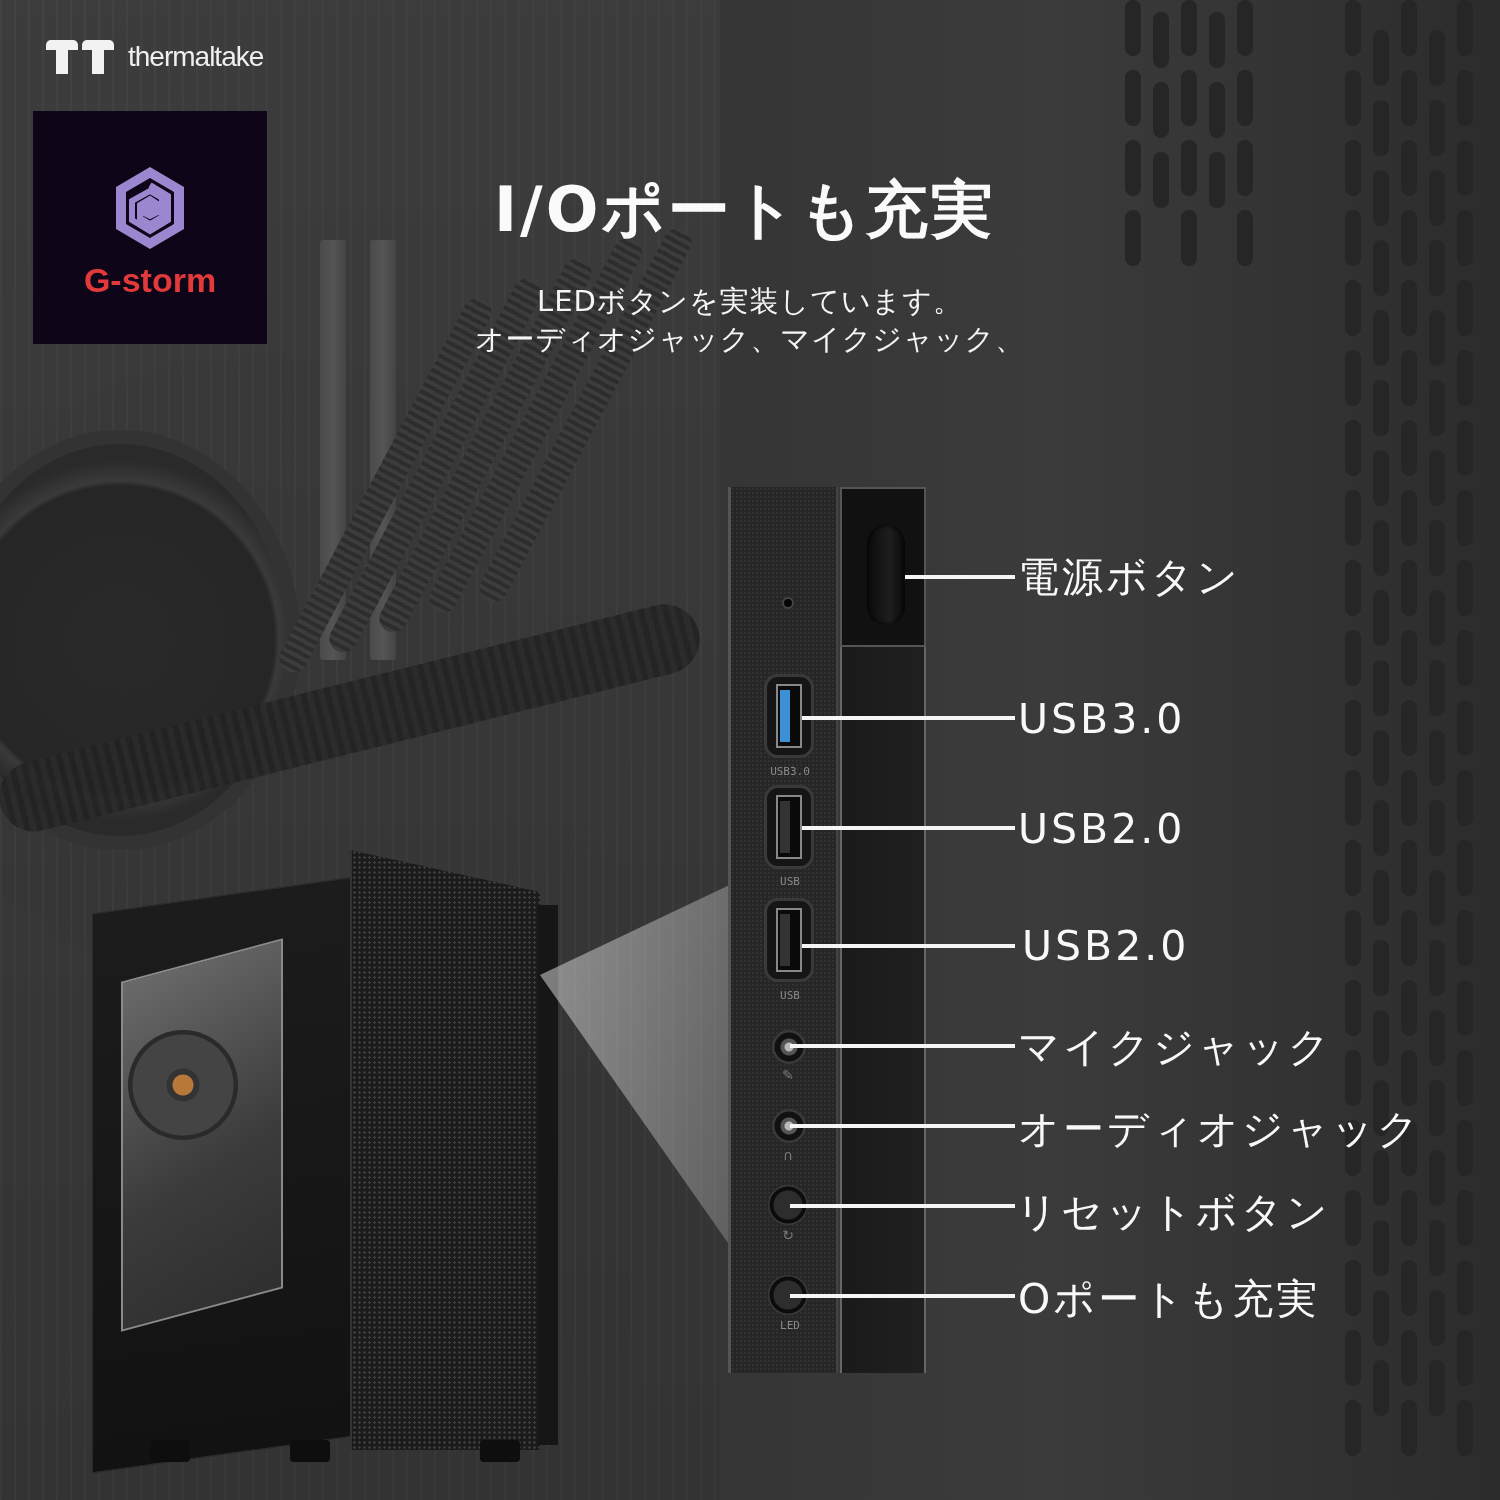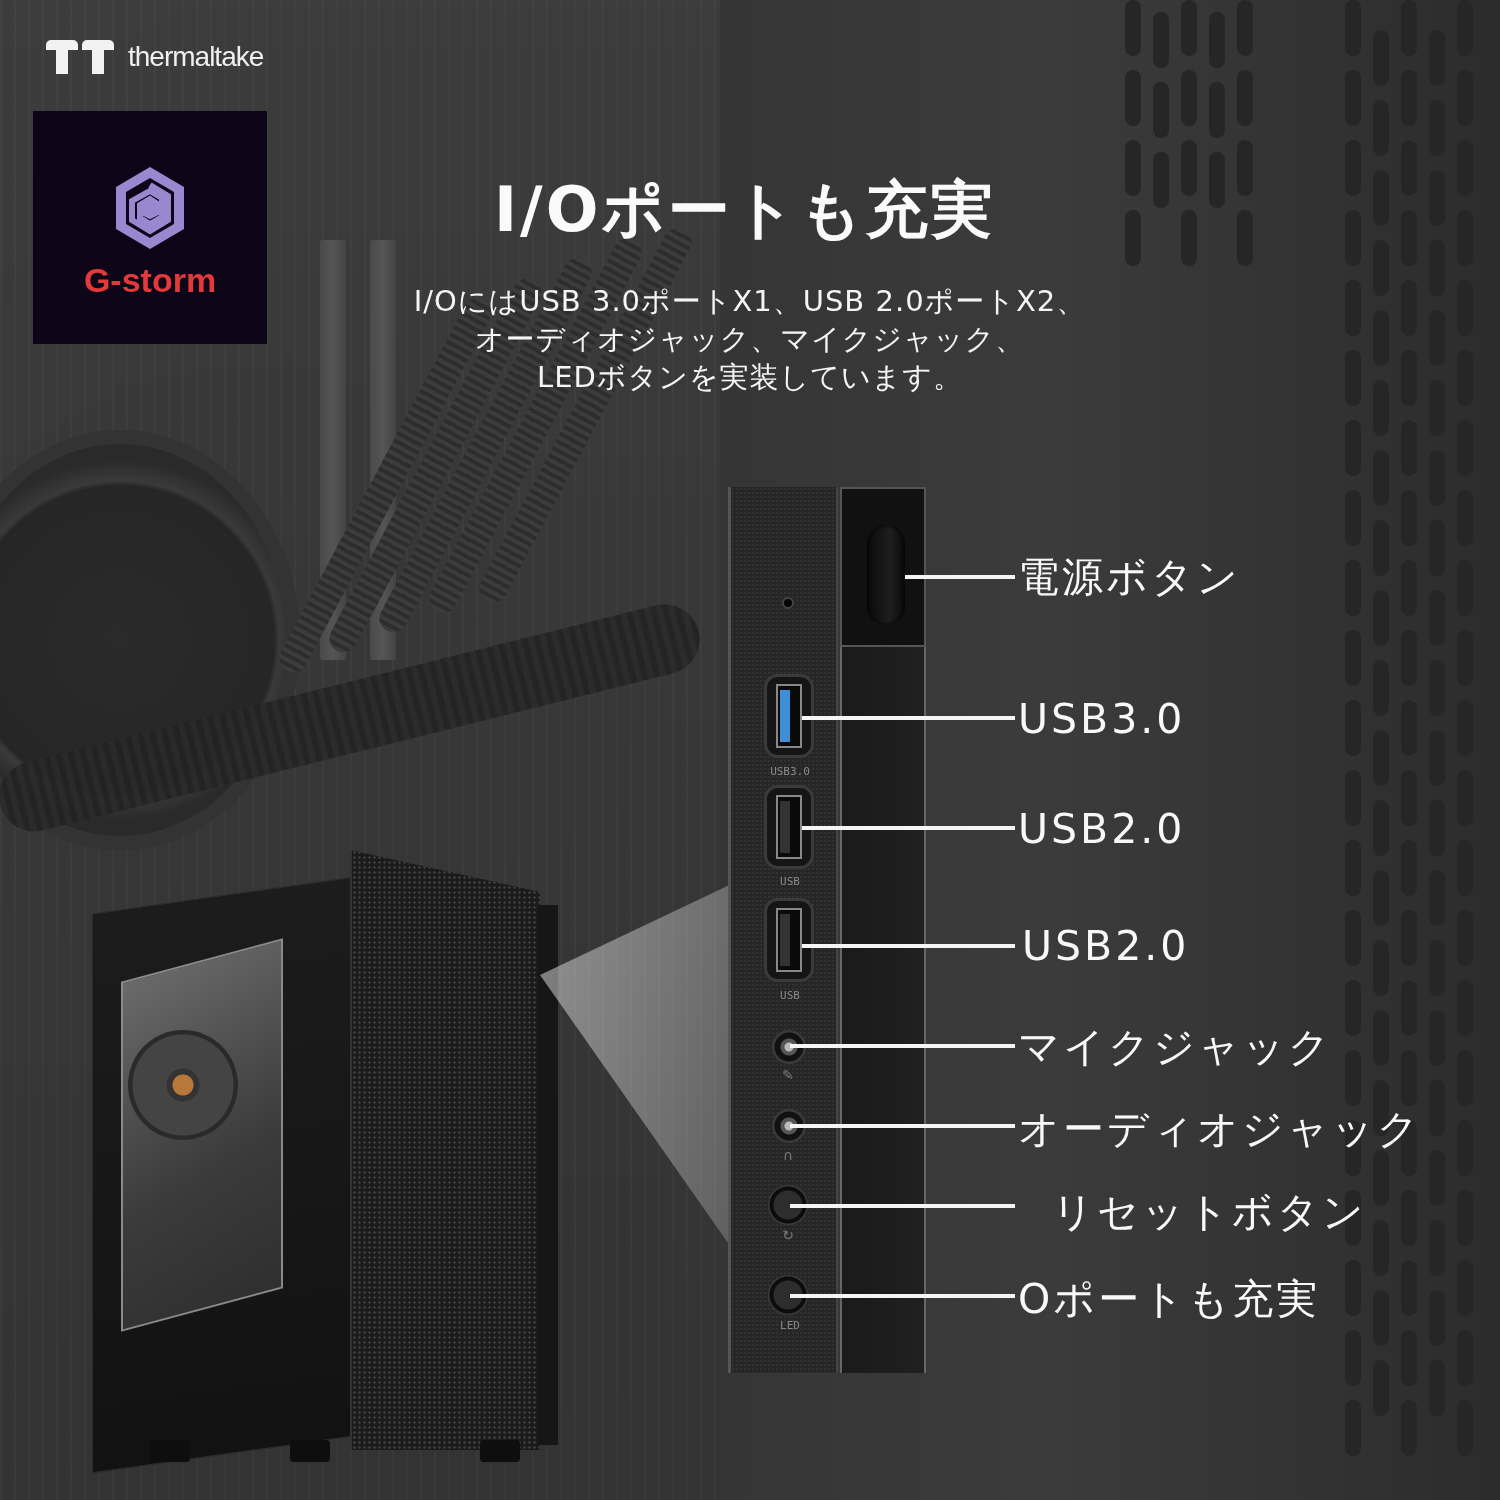--- a/index.html
+++ b/index.html
@@ -367,23 +367,22 @@
 <div class="gstorm">
   <svg width="80" height="90" viewBox="0 0 80 90">
     <path d="M40 4 L74 24 L74 66 L40 86 L6 66 L6 24 Z M40 15 L16 29 L16 61 L40 75 L64 61 L64 29 Z" fill="#9b87d0" fill-rule="evenodd"></path>
     <path d="M40 22 L58 33 L58 57 L40 68 L22 57 L22 38 L40 28 L52 35 L52 54 L40 61 L30 55 L30 42 L40 36 L46 40 L46 50 L40 53 L36 51 L36 44 L40 42 L40 47 L41 47 L41 45" fill="none" stroke="#9b87d0" stroke-width="6" stroke-linejoin="miter"></path>
   </svg>
   <div class="gstorm-name">G-storm</div>
 </div>
 
 <h1 class="title-inner">I/Oポートも充実</h1>
 <div class="desc">
-  <div>I/OにはUSB 3.0ポートX1、USB 2.0ポートX2、</div>
+  <div>LEDボタンを実装しています。</div>
   <div>オーディオジャック、マイクジャック、</div>
-  <div>LEDボタンを実装しています。</div>
 </div>
 
 <div>
   <div class="case-side"></div>
   <div class="case-window"></div>
   <div class="case-fan"></div>
   <div class="case-front"></div>
   <div class="case-io"></div>
   <div class="foot" style="left:150px;"></div>
   <div class="foot" style="left:290px;"></div>
@@ -444,16 +443,16 @@
 <div class="callout-line" style="left:802px; top:944px; width:213px;"></div>
 <div class="callout-label" style="left:1022px; top:922px;">USB2.0</div>
 
 <div class="callout-line" style="left:790px; top:1044px; width:225px;"></div>
 <div class="callout-label" style="left:1018px; top:1020px;">マイクジャック</div>
 
 <div class="callout-line" style="left:790px; top:1124px; width:225px;"></div>
 <div class="callout-label" style="left:1018px; top:1102px;">オーディオジャック</div>
 
 <div class="callout-line" style="left:790px; top:1204px; width:225px;"></div>
-<div class="callout-label" style="left:1052px; top:1185px;text-align:right;">リセットボタン</div>
+<div class="callout-label" style="left:1016px; top:1185px;text-align:right;">リセットボタン</div>
 
 <div class="callout-line" style="left:790px; top:1294px; width:225px;"></div>
 <div class="callout-label" style="left:1018px; top:1272px;">Oポートも充実</div>
 
 </body></html>

